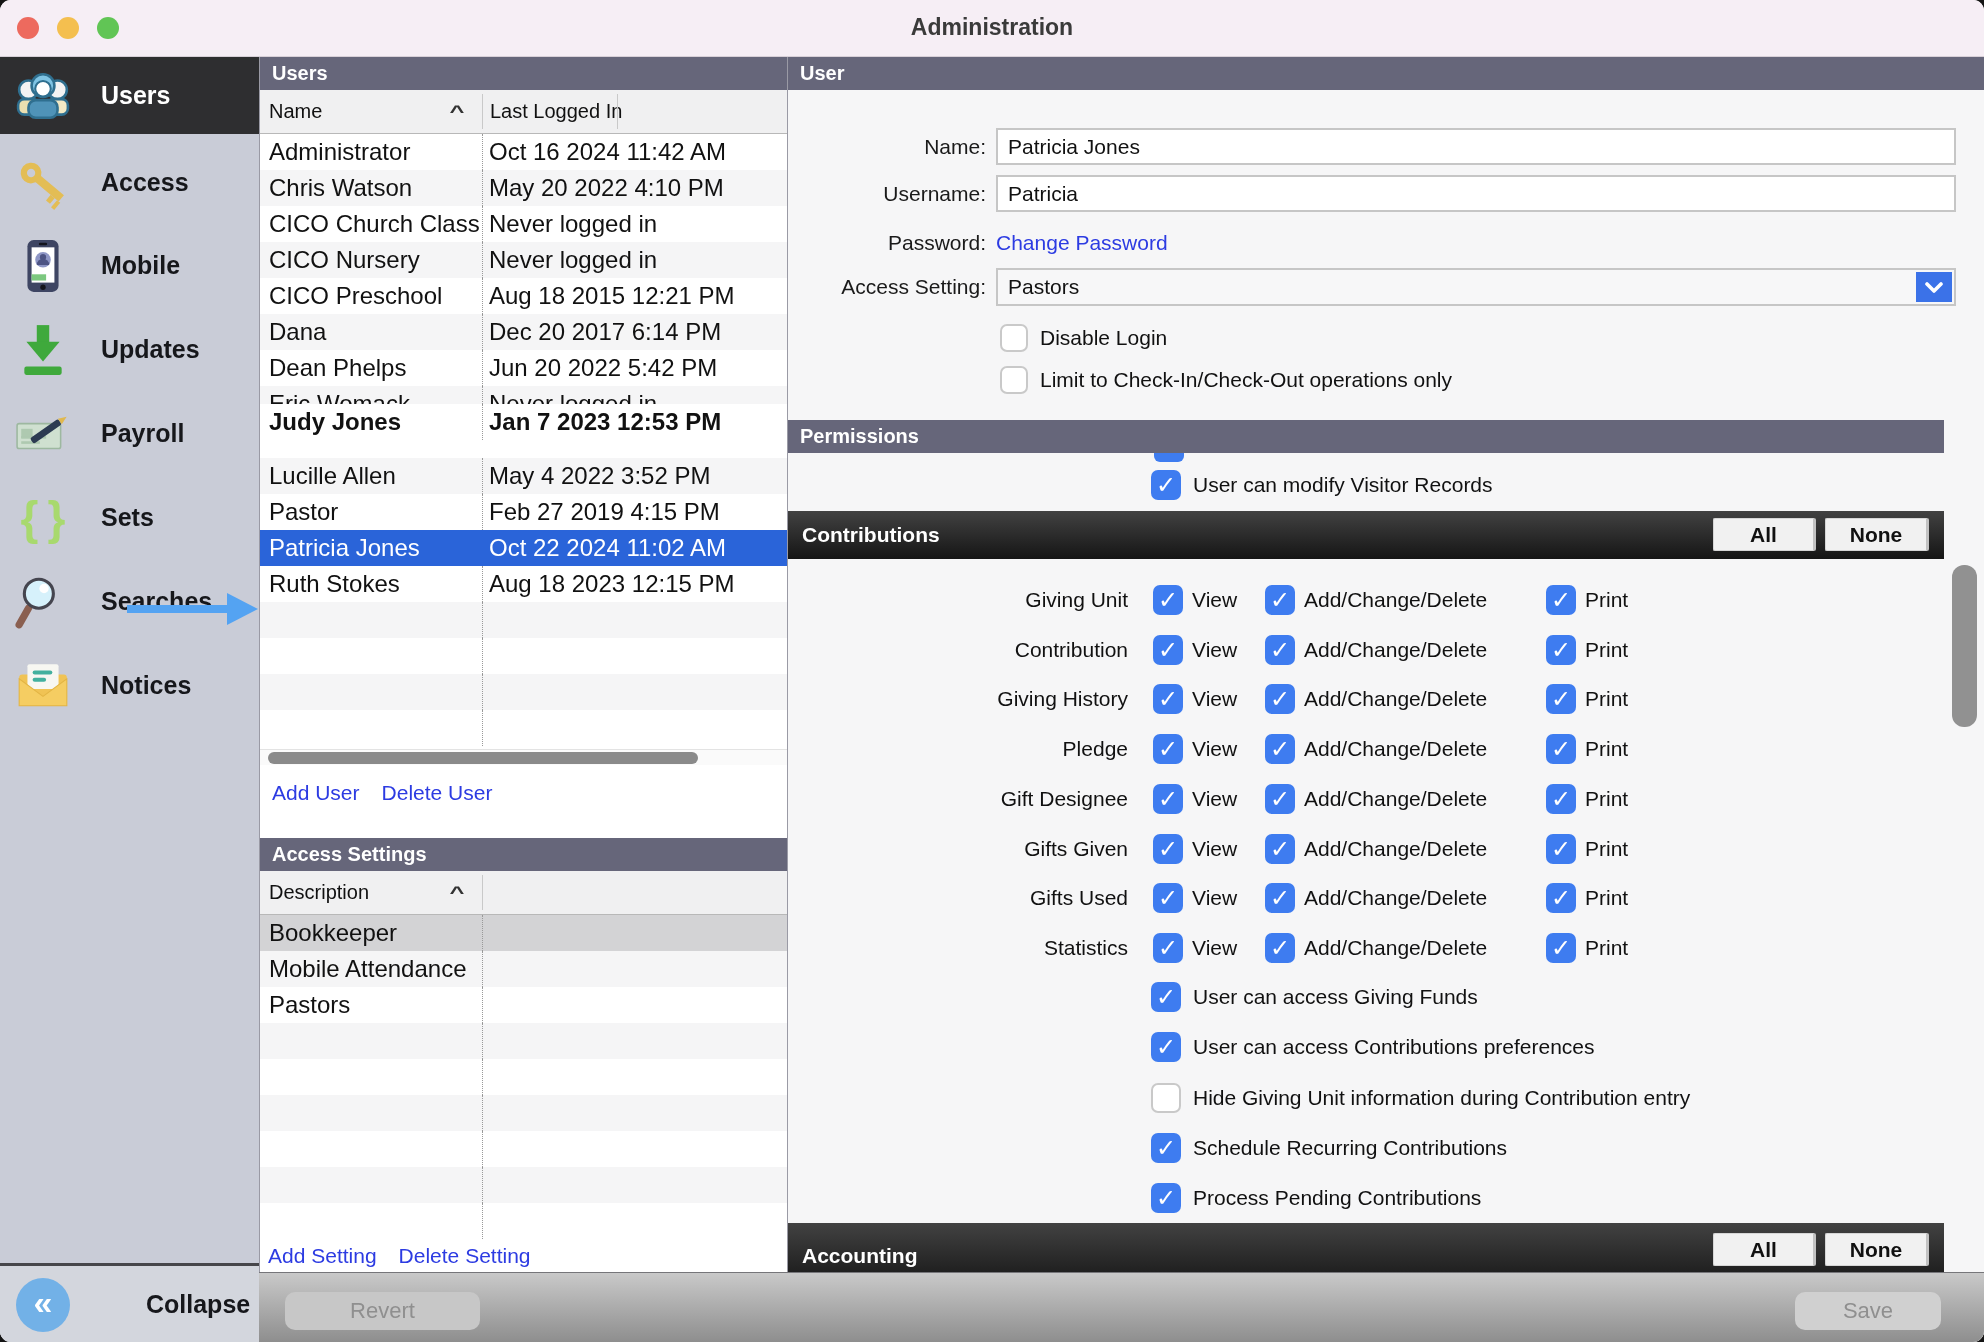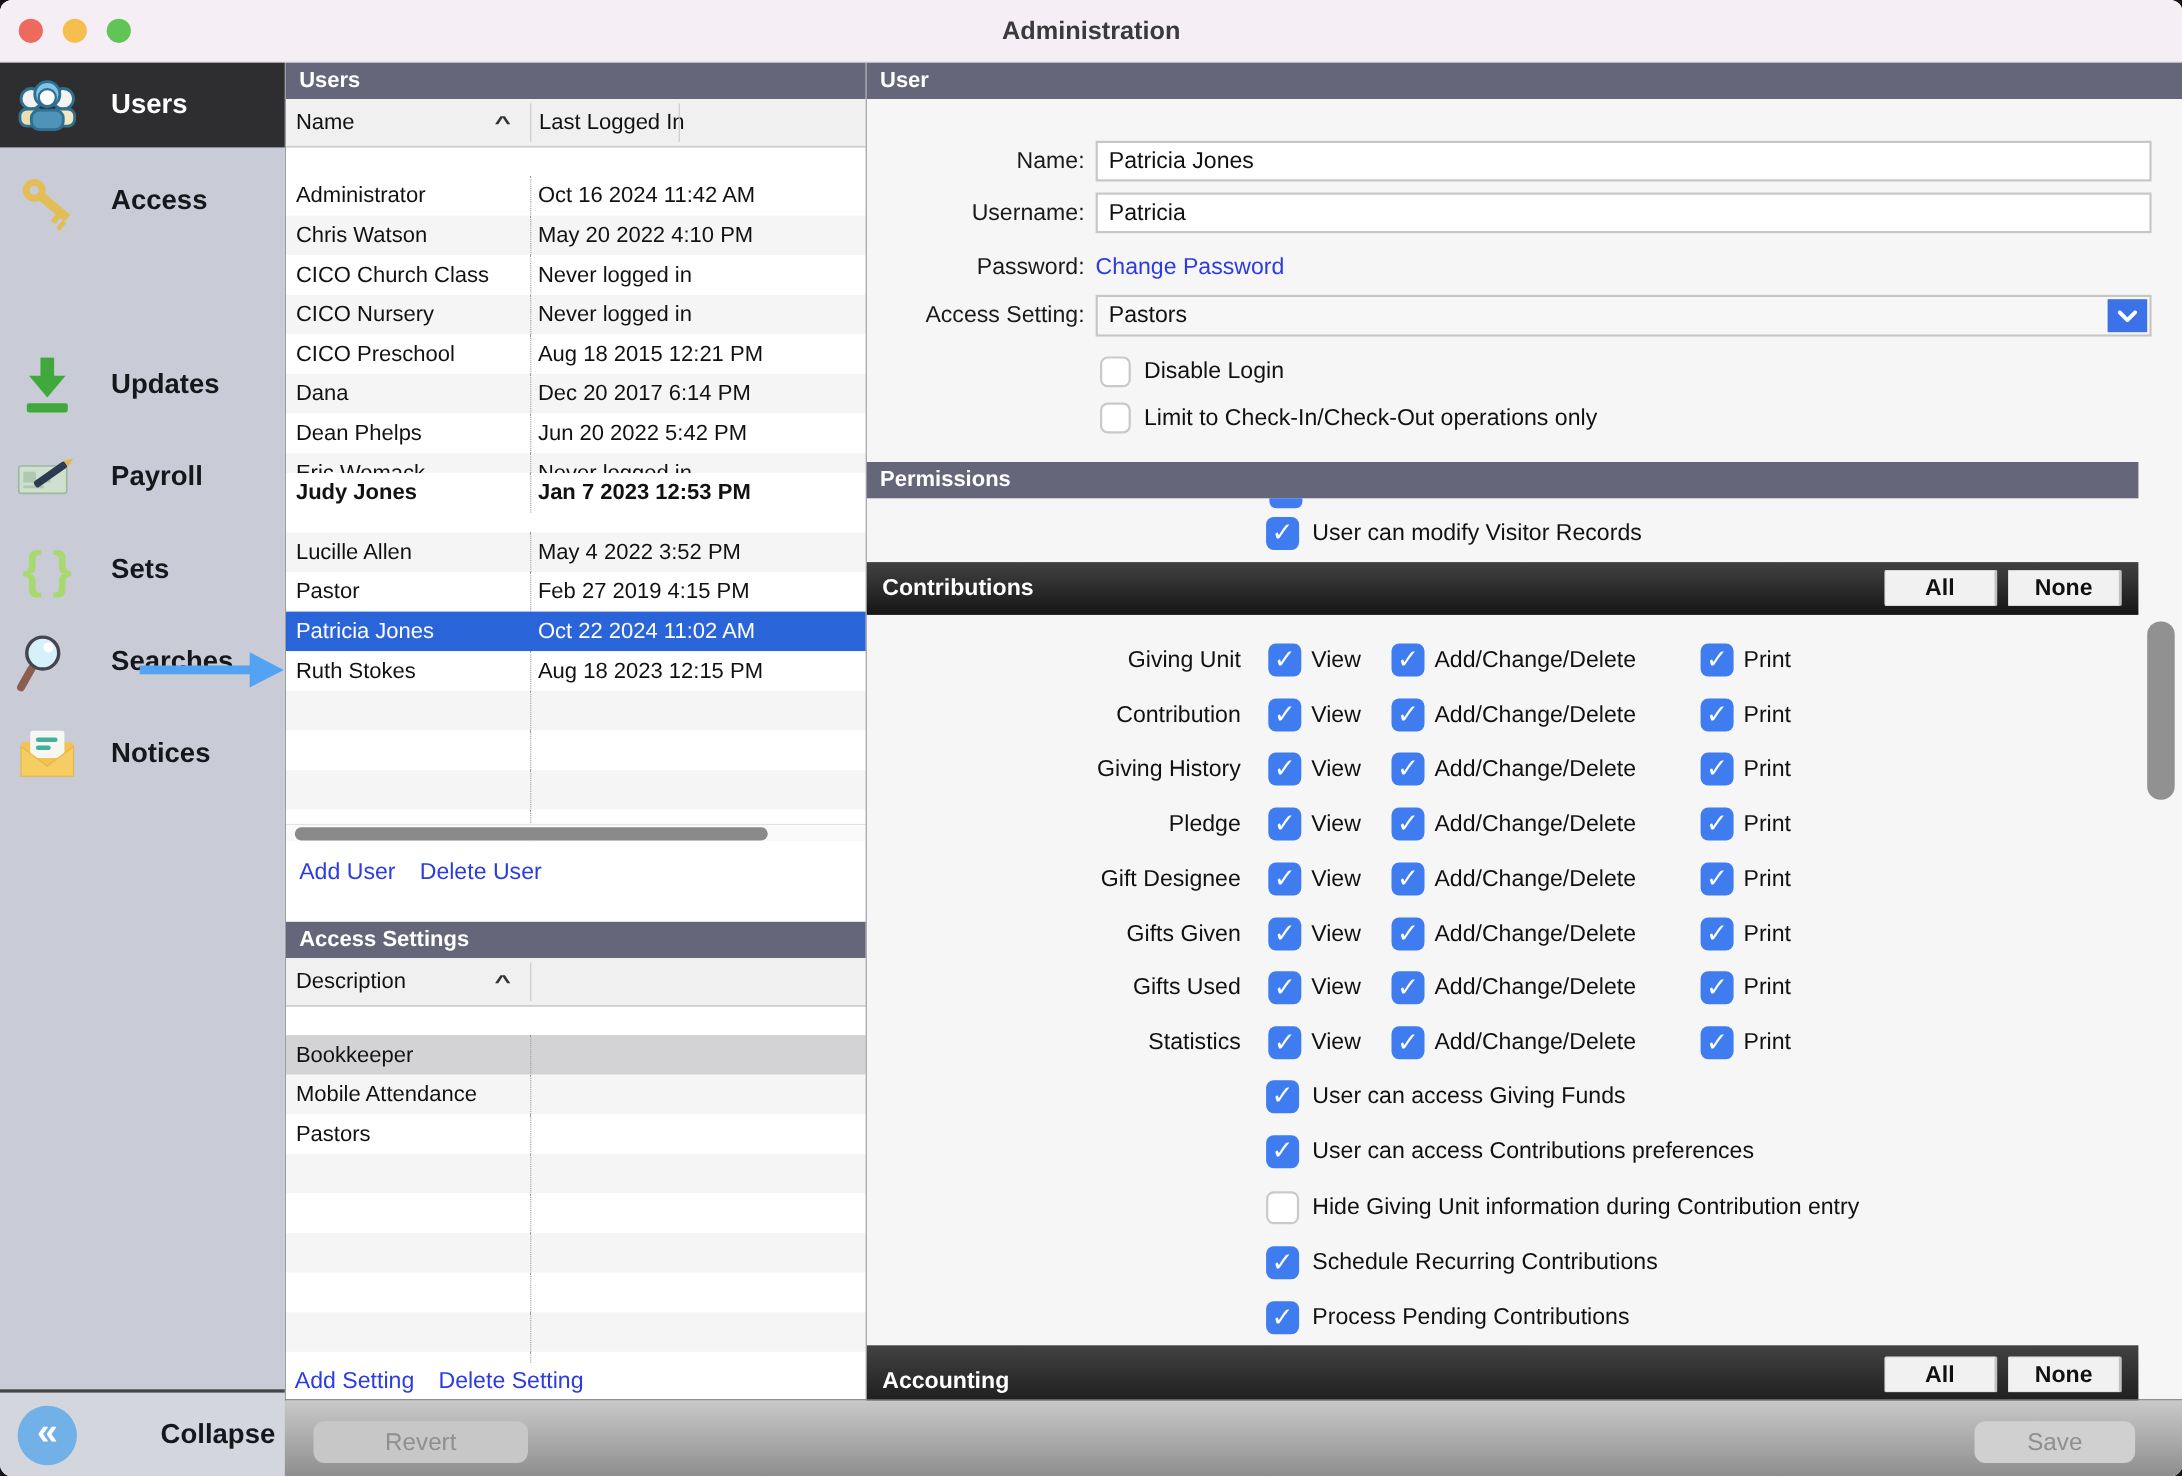--- a/index.html
+++ b/index.html
@@ -39,21 +39,21 @@
   .cb.small{width:28px;height:28px;}
   .caret{display:inline-block;font-size:17px;font-weight:bold;color:#333;transform:scaleX(1.5);}
 
   
   .leftcol{position:absolute;left:259px;top:57px;width:528px;height:1285px;background:#fff;border-left:1px solid #9a9aa5;}
   .lc-head{position:absolute;left:0;width:528px;height:33px;}
   .thead{position:absolute;left:0;width:528px;height:44px;background:#f0f0f1;border-bottom:1px solid #b8b8b8;font-size:20px;color:#111;}
   .thead .h1{position:absolute;left:9px;top:10px;}
   .thead .sep{position:absolute;top:4px;bottom:4px;width:1px;background:#c9c9c9;}
   .thead .h2{position:absolute;left:230px;top:10px;}
-  .trow{position:absolute;left:0;width:528px;height:36px;background:#fff;font-size:20px;color:#111;display:flex;margin-top:26px;}
+  .trow{position:absolute;left:0;width:528px;height:36px;background:#fff;font-size:24px;color:#111;display:flex;}
   .trow.alt{background:#f5f5f6;}
   .trow.selected{background:#2a64d9;color:#fff;}
   .trow.graysel{background:#d3d3d5;}
   .trow .cell1{width:222px;padding-left:9px;display:flex;align-items:center;overflow:hidden;white-space:nowrap;}
   .trow .cell2{flex:1;border-left:1px dotted #999;padding-left:6px;display:flex;align-items:center;white-space:nowrap;}
   .trow.selected .cell2{border-left-color:transparent;}
   .hscroll{position:absolute;left:0;top:692px;width:528px;height:16px;background:#fafafa;border-top:1px solid #e3e3e3;}
   .hthumb{position:absolute;left:8px;top:2px;width:430px;height:12px;border-radius:6px;background:#8a8a8a;}
   .actions{position:absolute;left:0;width:528px;height:56px;background:#fff;display:flex;align-items:center;gap:22px;padding-left:12px;}
 
@@ -113,20 +113,35 @@
             <circle cx="12" cy="27" r="10" fill="#e3bd55"></circle>
             <circle cx="12" cy="27" r="4" fill="#c9ccd7"></circle>
             <rect x="20" y="23" width="30" height="8" fill="#e3bd55"></rect>
             <rect x="40" y="31" width="5" height="7" fill="#e3bd55"></rect>
             <rect x="48" y="31" width="4" height="9" fill="#e3bd55"></rect>
           </g>
         </svg>
       </span>
       <span class="sb-label">Access</span>
     </div>
+    <div class="sb-item" style="top:170px">
+      <span class="sb-icon">
+        <svg width="56" height="56" viewBox="0 0 54 54">
+          <rect x="12" y="2" width="30" height="50" rx="6" fill="#3e4563"></rect>
+          <rect x="23" y="4.5" width="8" height="2.5" rx="1.2" fill="#14151d"></rect>
+          <rect x="16" y="9" width="22" height="34" fill="#fff"></rect>
+          <circle cx="27" cy="21" r="7.5" fill="#8e96c6"></circle>
+          <circle cx="27" cy="18.5" r="3" fill="#4d5484"></circle>
+          <path d="M21 26 a6 6 0 0 1 12 0 z" fill="#4d5484"></path>
+          <rect x="16" y="35" width="14" height="6" fill="#7cc87f"></rect>
+          <circle cx="27" cy="47.5" r="2.6" fill="#14151d"></circle>
+        </svg>
+      </span>
+      <span class="sb-label">Mobile</span>
+    </div>
     <div class="sb-item" style="top:254px">
       <span class="sb-icon">
         <svg width="56" height="56" viewBox="0 0 54 54">
           <rect x="21" y="3" width="12" height="17" fill="#3fa93c"></rect>
           <polygon points="11,19 43,19 27,38" fill="#3fa93c"></polygon>
           <rect x="9" y="43" width="36" height="8" rx="2" fill="#3fa93c"></rect>
         </svg>
       </span>
       <span class="sb-label">Updates</span>
     </div>

